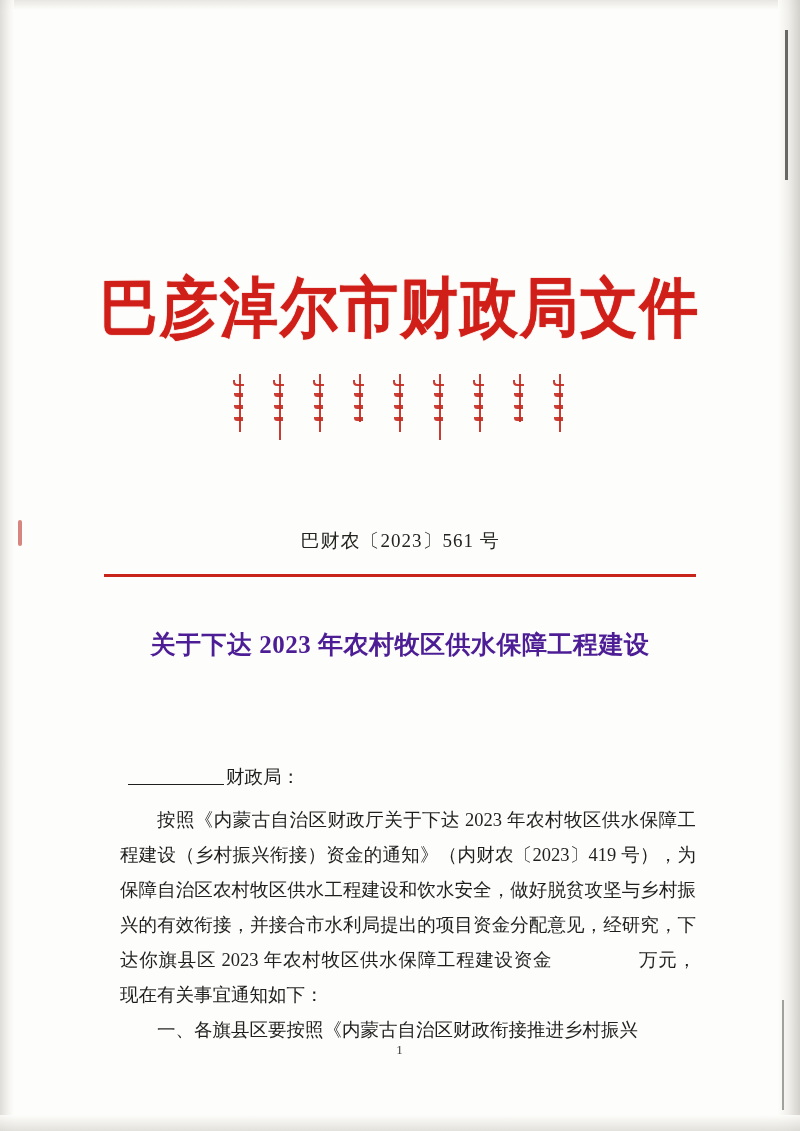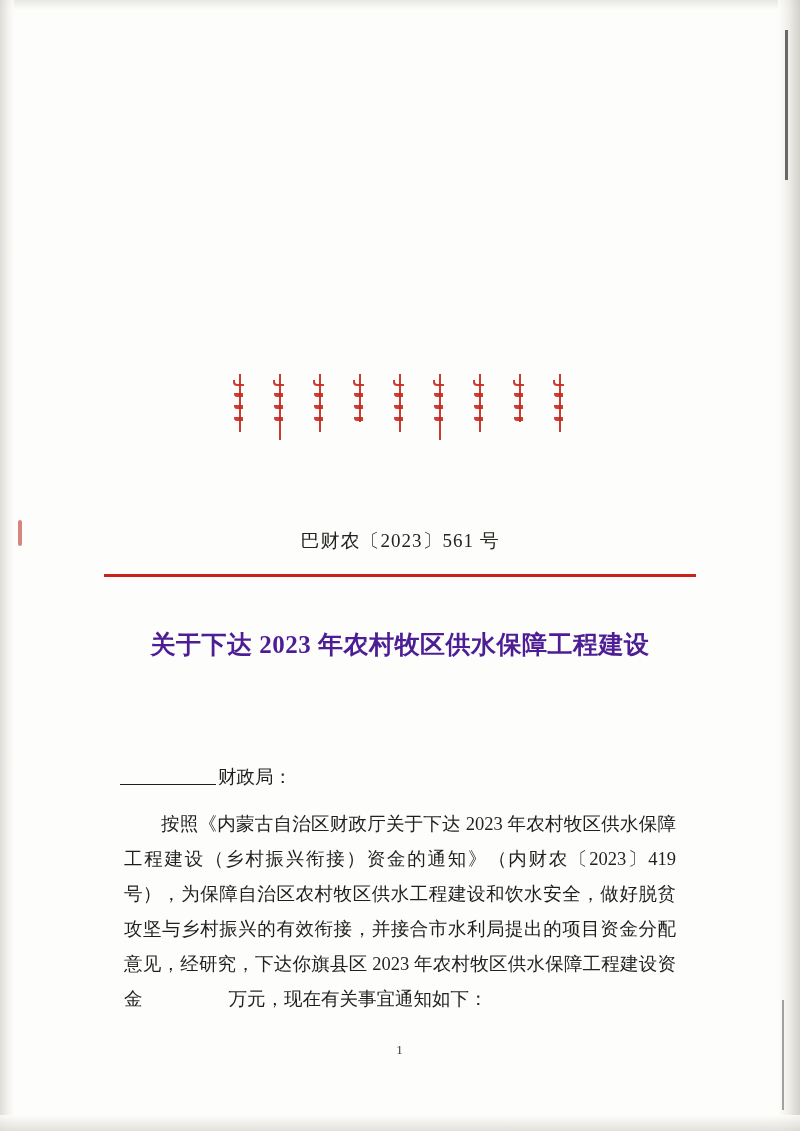--- a/index.html
+++ b/index.html
@@ -162,41 +162,41 @@
     font-weight: 700;
     font-size: 25px;
     line-height: 40px;
     color: #4c1d95;
     letter-spacing: .5px;
   }
 
   
   .doc-body {
     position: absolute;
-    left: 112px; top: 760px;
+    left: 120px; top: 760px;
     width: 576px;
     font-size: 18.5px;
     line-height: 35px;
     color: #1f1f1d;
     text-align: justify;
   }
   .salutation {
     margin: 0 0 8px 0;
     padding-left: 8px;
   }
   .salutation .blank-line {
     display: inline-block;
     width: 96px;
     border-bottom: 1.5px solid #1f1f1d;
     height: 20px;
     vertical-align: -2px;
     margin-right: 2px;
   }
   .para {
-    margin: 12px;
+    margin: 0;
     text-indent: 2em;
   }
   .inline-blank {
     display: inline-block;
     width: 86px;
   }
 
   
   .page-number {
     position: absolute;
@@ -214,20 +214,23 @@
 <div class="page">
 
   <div class="scan-edge-top"></div>
   <div class="scan-edge-left"></div>
   <div class="scan-edge-right"></div>
   <div class="scan-edge-bottom"></div>
   <div class="scan-dark-bar"></div>
   <div class="scan-dark-bar2"></div>
   <div class="scan-mark-left"></div>
 
+  <div class="doc-header">
+    <span class="title-red">巴彦淖尔市财政局文件</span>
+  </div>
 
   <div class="mongolian-row" title="">
     <span class="mg"></span>
     <span class="mg tall"></span>
     <span class="mg"></span>
     <span class="mg short"></span>
     <span class="mg"></span>
     <span class="mg tall"></span>
     <span class="mg"></span>
     <span class="mg short"></span>
@@ -240,17 +243,18 @@
 
   <div class="doc-title">
     <div>关于下达 2023 年农村牧区供水保障工程建设</div>
   </div>
 
   <div class="doc-body">
     <p class="salutation">
       <span class="blank-line"></span><span>财政局：</span>
     </p>
     <p class="para"><span>按照《内蒙古自治区财政厅关于下达 2023 年农村牧区供水保障工程建设（乡村振兴衔接）资金的通知》（内财农〔2023〕419 号），为保障自治区农村牧区供水工程建设和饮水安全，做好脱贫攻坚与乡村振兴的有效衔接，并接合市水利局提出的项目资金分配意见，经研究，下达你旗县区 2023 年农村牧区供水保障工程建设资金</span><span class="inline-blank"></span><span>万元，现在有关事宜通知如下：</span></p>
+    <p class="para">一、各旗县区要按照《内蒙古自治区财政衔接推进乡村振兴</p>
   </div>
 
   <div class="page-number">1</div>
 
 </div>
 
 </body></html>

